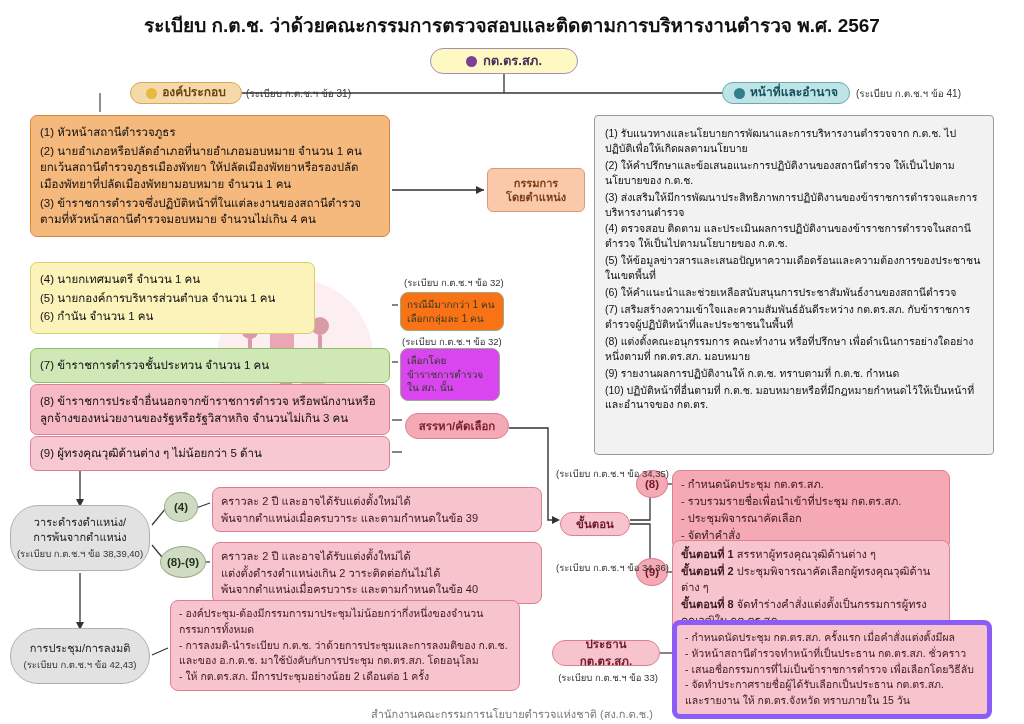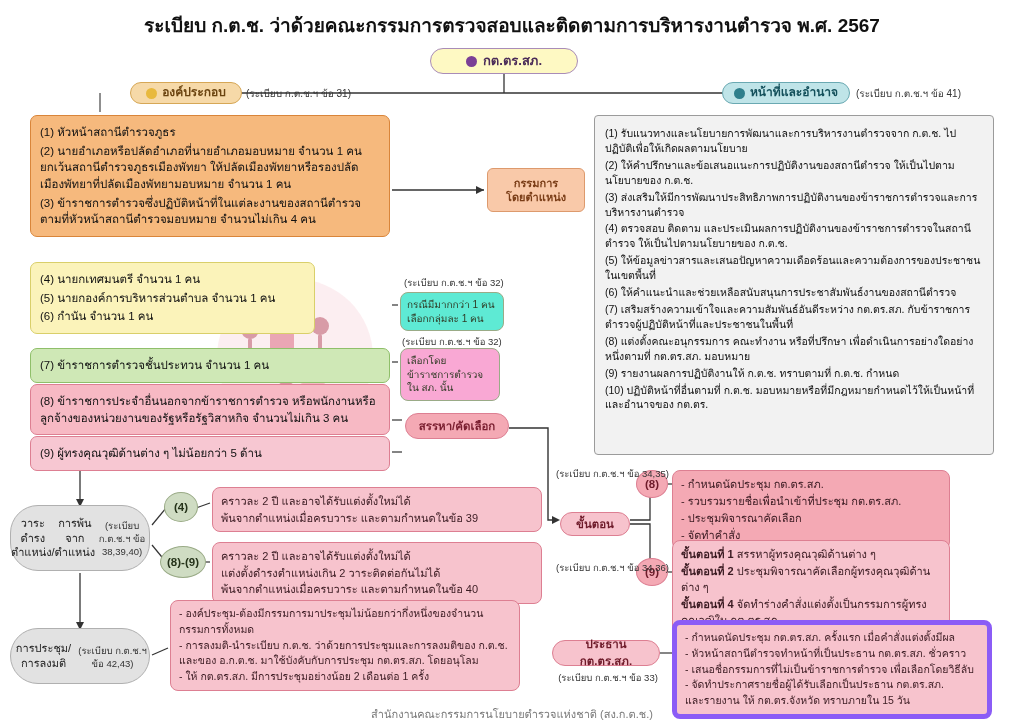--- a/index.html
+++ b/index.html
@@ -69,39 +69,39 @@
   }
   .bx-gray .line-item{margin:2px 0;}
   
   .bx-peach{
     left:487px;top:168px;width:98px;height:44px;
     background:#f9c9a9;border:1px solid #dd9a6d;border-radius:6px;
     font-size:11px;font-weight:bold;color:#7a3d17;line-height:1.3;
   }
   .bx-sage{
     left:400px;top:292px;width:104px;
-    background:#5eead4;border:1px solid #9aab87;border-radius:8px;
+    background:#f97316;border:1px solid #9aab87;border-radius:8px;
     font-size:10px;line-height:1.35;color:#2f3a24;padding:5px 6px;
   }
   .bx-sage2{
     left:400px;top:348px;width:100px;
-    background:#f9a8d4;border:1px solid #9aab87;border-radius:8px;
+    background:#d946ef;border:1px solid #9aab87;border-radius:8px;
     font-size:10px;line-height:1.35;color:#2f3a24;padding:5px 6px;
   }
   .bx-rose{
     left:405px;top:413px;width:104px;height:26px;
     background:#f4a9b4;border:1px solid #dd7f92;border-radius:13px;
     font-size:11.5px;font-weight:bold;color:#7a1f30;
   }
   .ref-small{font-size:9.5px;color:#333;}
   
   .oval{
     background:#e2e2e2;border:1px solid #b0b0b0;border-radius:28px;
     font-size:11px;line-height:1.35;color:#222;text-align:center;
-    display:flex;align-items:center;justify-content:center;
+    display:flex;flex-direction:column;align-items:center;justify-content:center;
   }
   .oval-term{left:10px;top:505px;width:140px;height:66px;}
   .oval-meet{left:10px;top:628px;width:140px;height:56px;}
   
   .circ{
     background:#cfdcc3;border:1px solid #9aab87;border-radius:50%;
     font-size:11.5px;font-weight:bold;color:#25331a;
   }
   .circ-red{
     background:#f4a9b4;border:1px solid #dd7f92;border-radius:50%;
@@ -347,21 +347,21 @@
   </div>
 
   <div class="abs bx-p4">
     <div>
       <span class="bold">ขั้นตอนที่ 1</span><span> สรรหาผู้ทรงคุณวุฒิด้านต่าง ๆ</span>
     </div>
     <div>
       <span class="bold">ขั้นตอนที่ 2</span><span> ประชุมพิจารณาคัดเลือกผู้ทรงคุณวุฒิด้านต่าง ๆ</span>
     </div>
     <div>
-      <span class="bold">ขั้นตอนที่ 4</span><span> จัดทำร่างคำสั่งแต่งตั้งเป็นกรรมการผู้ทรงคุณวุฒิใน กต.ตร.สภ.</span>
+      <span class="bold">ขั้นตอนที่ 8</span><span> จัดทำร่างคำสั่งแต่งตั้งเป็นกรรมการผู้ทรงคุณวุฒิใน กต.ตร.สภ.</span>
     </div>
   </div>
 
   <div class="abs oval oval-meet">
     <div>การประชุม/การลงมติ</div>
     <div class="ref-small" style="margin-top:3px;">(ระเบียบ ก.ต.ช.ฯ ข้อ 42,43)</div>
   </div>
 
   <div class="abs bx-meetrules">
     <div>- องค์ประชุม-ต้องมีกรรมการมาประชุมไม่น้อยกว่ากึ่งหนึ่งของจำนวนกรรมการทั้งหมด</div>

